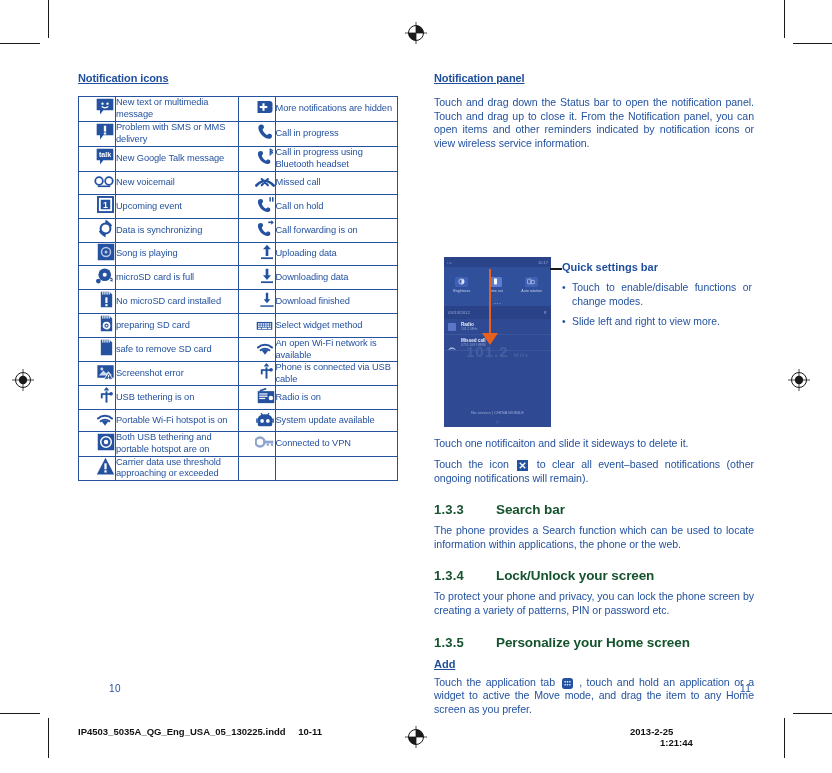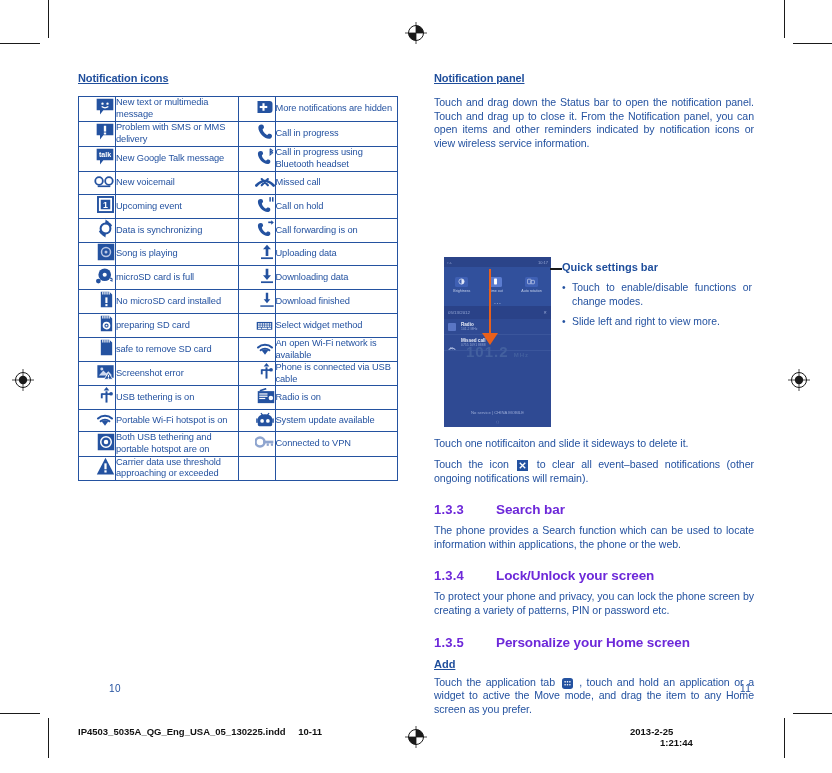--- a/index.html
+++ b/index.html
@@ -55,29 +55,29 @@
     text-decoration: underline;
     margin: 8px 0 6px 0;
   }
 
   .sec-head {
     display: flex;
     align-items: baseline;
     margin: 17px 0 7px 0;
   }
   .sec-num {
-    color: #6d28d9;
+    color: #14532d;
     font-weight: bold;
     font-size: 13px;
     width: 62px;
     flex: none;
     letter-spacing: 0.2px;
   }
   .sec-title {
-    color: #6d28d9;
+    color: #14532d;
     font-weight: bold;
     font-size: 13.5px;
     letter-spacing: -0.1px;
   }
 
   p.body {
     color: #2452a0;
     font-size: 10.6px;
     line-height: 13.6px;
     text-align: justify;

